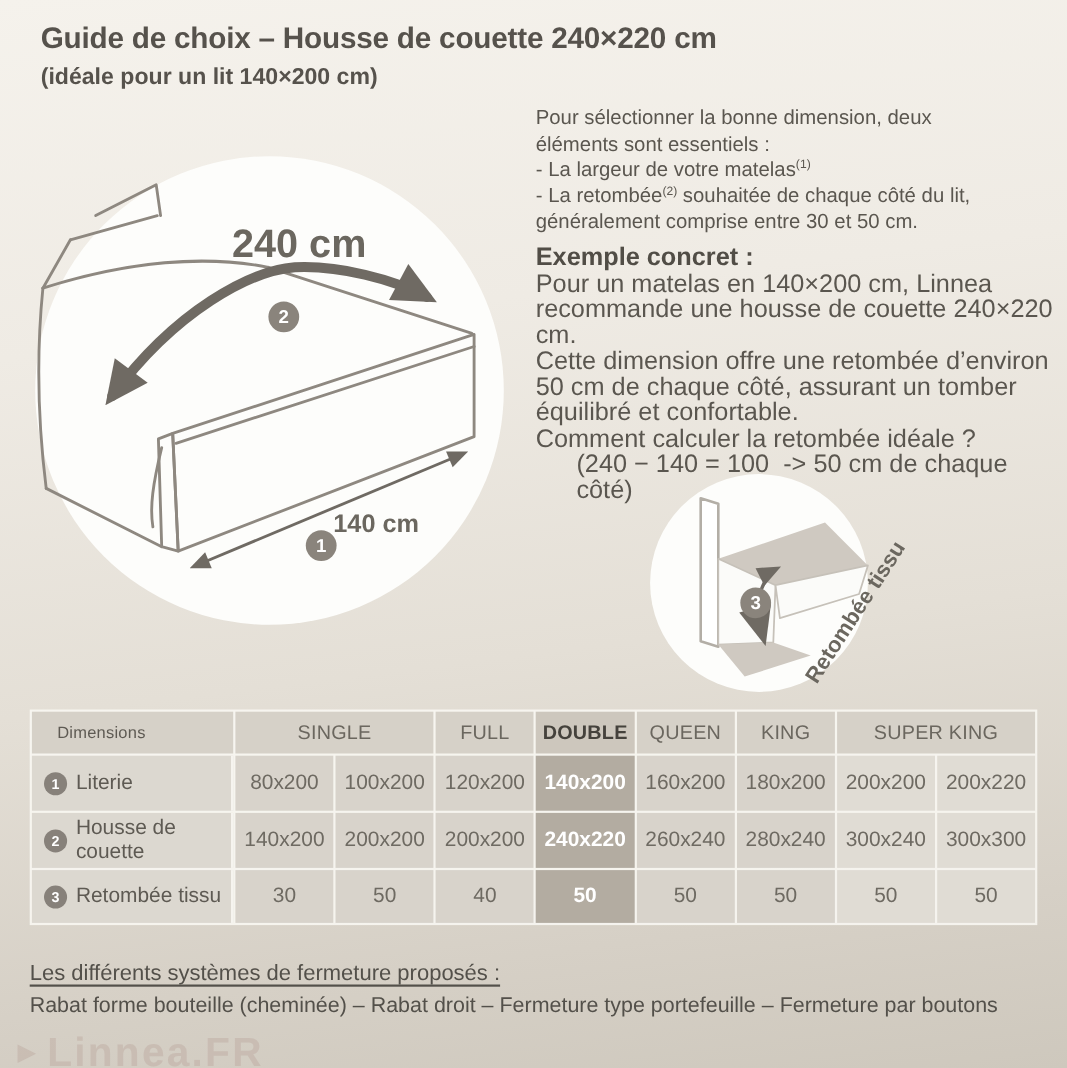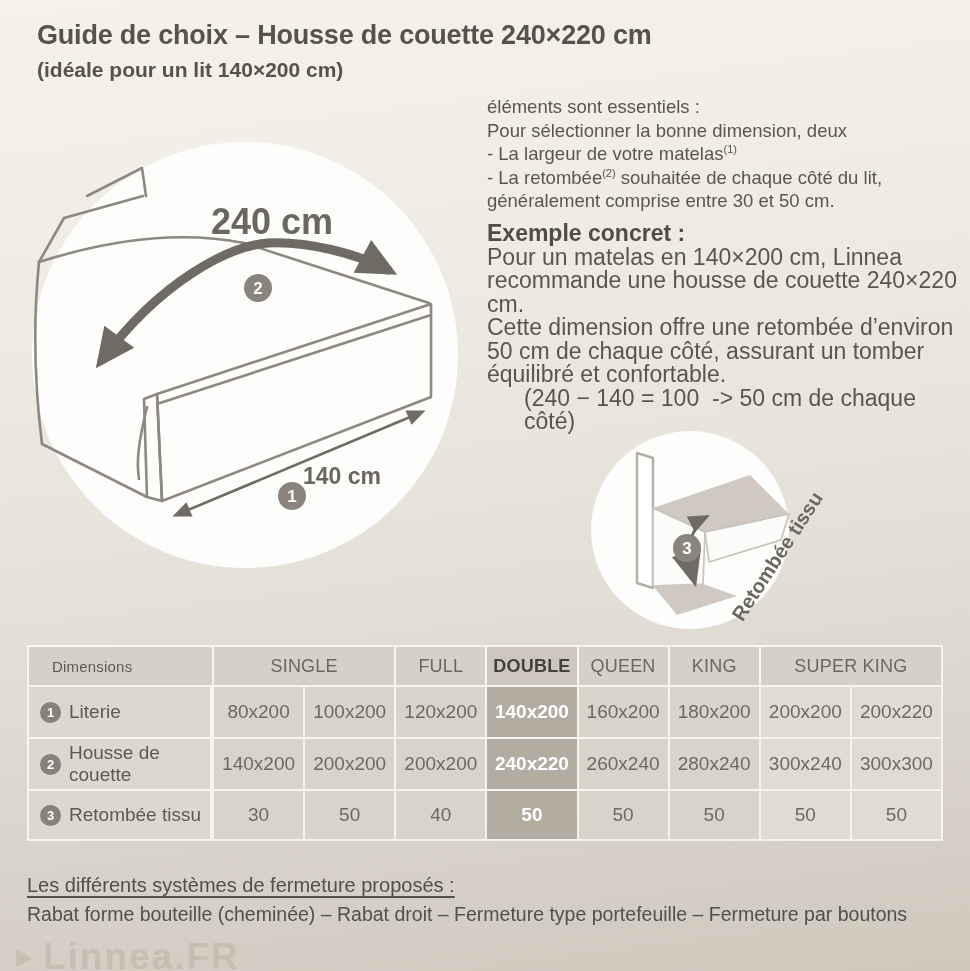--- a/index.html
+++ b/index.html
@@ -98,34 +98,35 @@
 
     <path d="M 146 375 L 392 272" stroke="#6f6a63" stroke-width="2.6" fill="none" marker-start="url(#ahSmall)" marker-end="url(#ahSmall)"></path>
     <text x="312" y="344" font-size="23" font-weight="bold" fill="#6b675f" text-anchor="middle">140 cm</text>
     <g>
       <circle cx="262" cy="356" r="14" fill="#8a847c"></circle>
       <text x="262" y="362" font-size="17" font-weight="bold" fill="#ffffff" text-anchor="middle">1</text>
     </g>
   </svg>
 
   <div class="intro">
+    <div>Pour sélectionner la bonne dimension, deux</div>
     <div>éléments sont essentiels :</div>
-    <div>Pour sélectionner la bonne dimension, deux</div>
     <div><span>- La largeur de votre matelas</span><sup>(1)</sup></div>
     <div><span>- La retombée</span><sup>(2)</sup><span> souhaitée de chaque côté du lit,</span></div>
     <div>généralement comprise entre 30 et 50 cm.</div>
   </div>
 
   <div class="example">
     <div class="hd">Exemple concret :</div>
     <div>Pour un matelas en 140×200 cm, Linnea</div>
     <div>recommande une housse de couette 240×220 cm.</div>
     <div>Cette dimension offre une retombée d’environ</div>
     <div>50 cm de chaque côté, assurant un tomber</div>
     <div>équilibré et confortable.</div>
+    <div>Comment calculer la retombée idéale ?</div>
     <div class="pre">(240 − 140 = 100  -&gt; 50 cm de chaque côté)</div>
   </div>
 
   <svg class="smalldiag" width="262" height="224" viewBox="0 0 262 224">
     <circle cx="105" cy="112" r="99" fill="#fdfdfb"></circle>
     <g>
       <polygon points="52,35 68,40 68,170 52,165" fill="#ffffff" stroke="#b3aea6" stroke-width="2.4" stroke-linejoin="round"></polygon>
       <polygon points="68,90 165,57 204,96 120,114" fill="#cfc9c1"></polygon>
       <polygon points="68,90 120,114 118,166 68,168" fill="#fbfbf9" stroke="#c6c1b9" stroke-width="1.6" stroke-linejoin="round"></polygon>
       <polygon points="120,114 204,96 196,122 124,144" fill="#fbfbf9" stroke="#c6c1b9" stroke-width="1.6" stroke-linejoin="round"></polygon>

